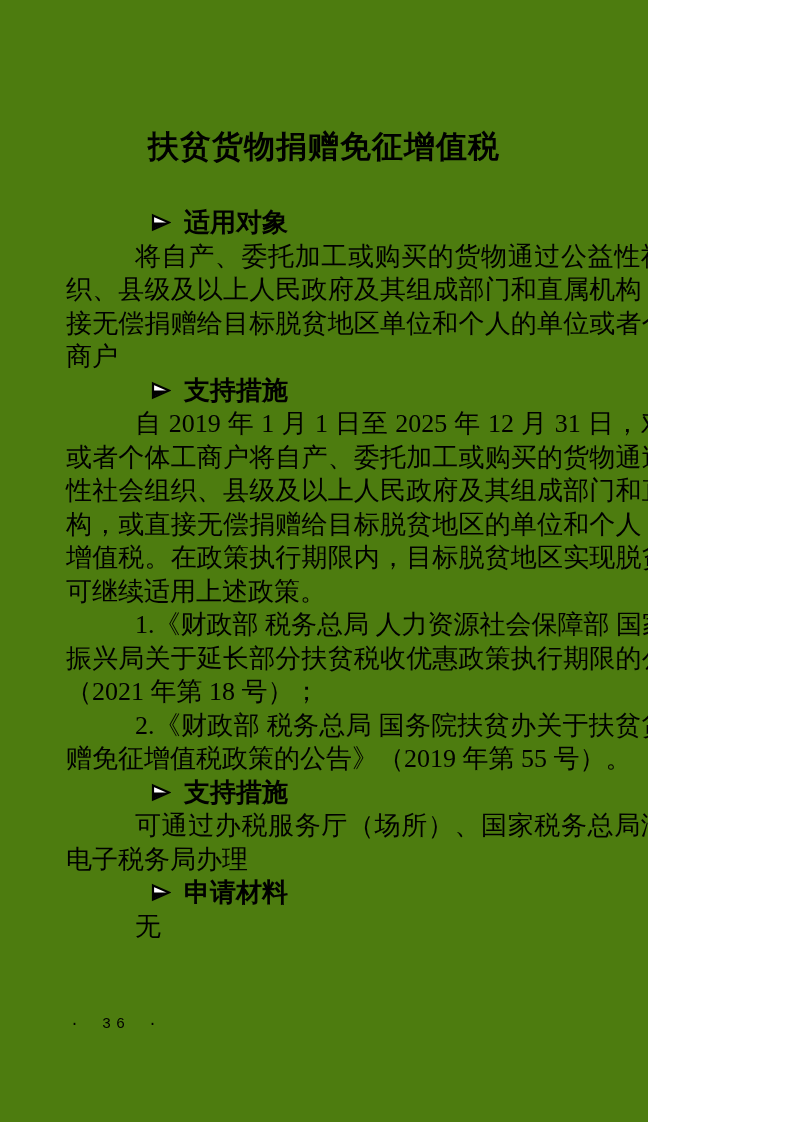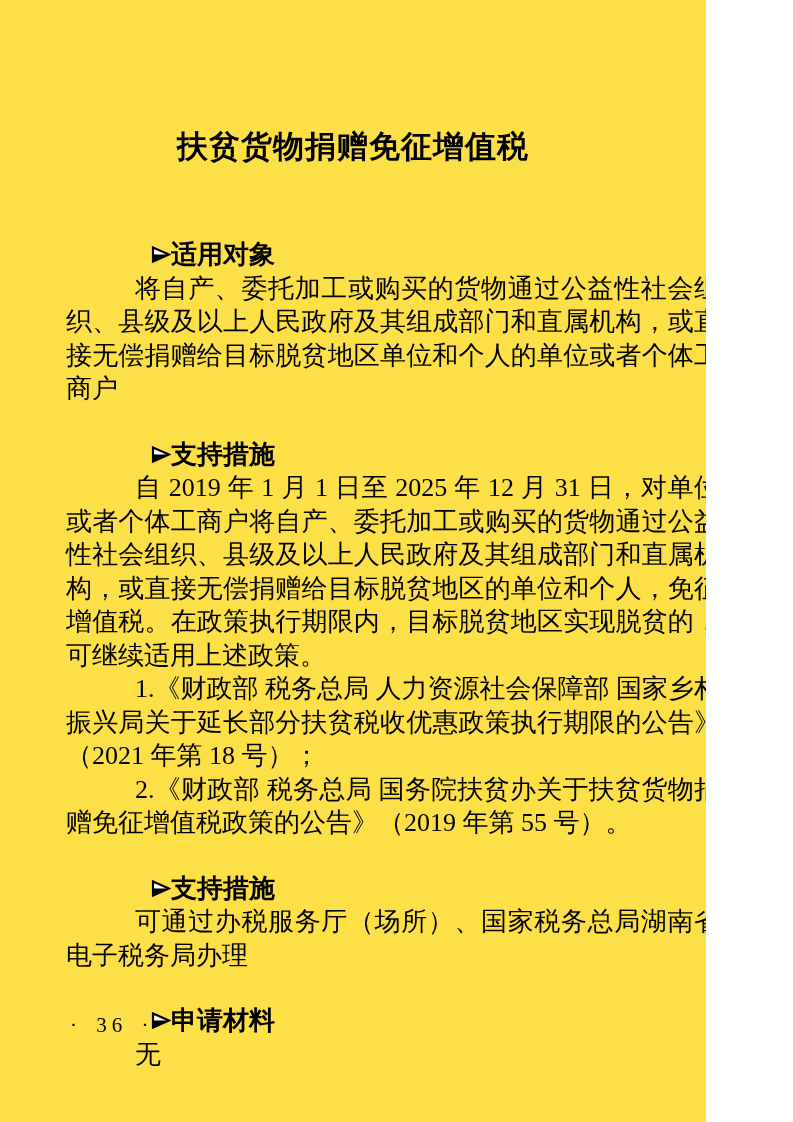--- a/index.html
+++ b/index.html
@@ -3,22 +3,22 @@
 <meta charset="utf-8">
 <style>
   html, body { margin: 0; padding: 0; }
   body {
     width: 793px; height: 1122px;
     background: #ffffff;
     font-family: "Liberation Serif", "DejaVu Serif", serif;
   }
   .page {
     position: relative;
-    width: 706px; height: 1122px;
-    background: #fde047;
+    width: 648px; height: 1122px;
+    background: #4d7c0f;
     color: #000000;
     overflow: hidden;
   }
   .doc-title {
     position: absolute;
     top: 127px; left: 0; width: 100%;
     margin: 0;
     text-align: center;
     font-family: "Liberation Sans", "DejaVu Sans", sans-serif;
     font-weight: bold;
@@ -28,49 +28,49 @@
     color: #000000;
   }
   .content {
     position: absolute;
     left: 66px; top: 206px;
     width: 654px;
   }
   .heading {
     display: flex;
     align-items: center;
+    gap: 13px;
     padding-left: 84px;
     height: 33.5px;
     font-family: "Liberation Sans", "DejaVu Sans", sans-serif;
     font-weight: bold;
     font-size: 26px;
     line-height: 33.5px;
     white-space: nowrap;
-    margin-top: 32px;
   }
   .bullet {
     display: inline-flex;
     flex: 0 0 auto;
     width: 21px; height: 21px;
   }
   .para {
     margin: 0;
     font-family: "Liberation Serif", "DejaVu Serif", serif;
     font-size: 26px;
     line-height: 33.5px;
     text-indent: 69px;
     text-align: justify;
     text-justify: inter-ideograph;
     color: #000000;
   }
   .footer-pagenum {
     position: absolute;
     left: 70px; top: 1012px;
-    font-family: Liberation Serif, serif;
-    font-size: 21px;
+    font-family: Liberation Mono, monospace;
+    font-size: 15px;
     line-height: 26px;
     letter-spacing: 5px;
     word-spacing: 4px;
     color: #000000;
   }
 </style>
 </head>
 <body>
 
 <div class="page">

